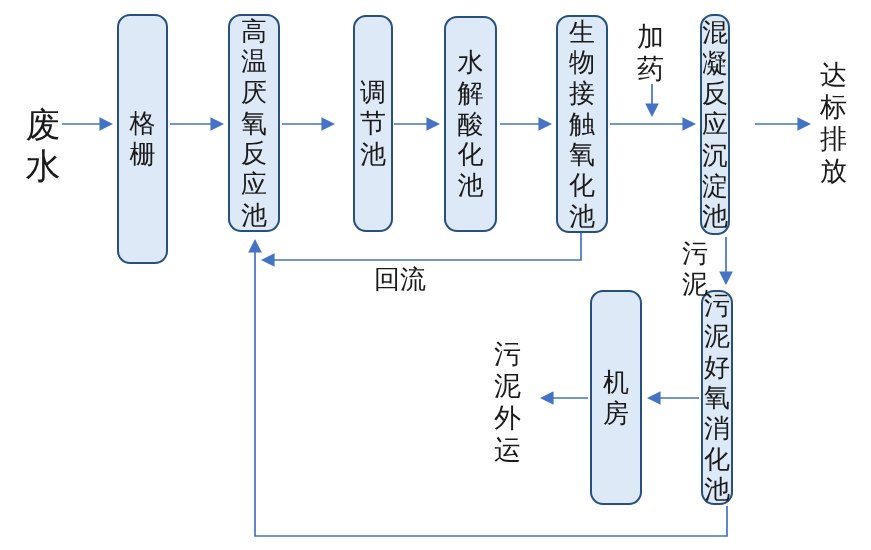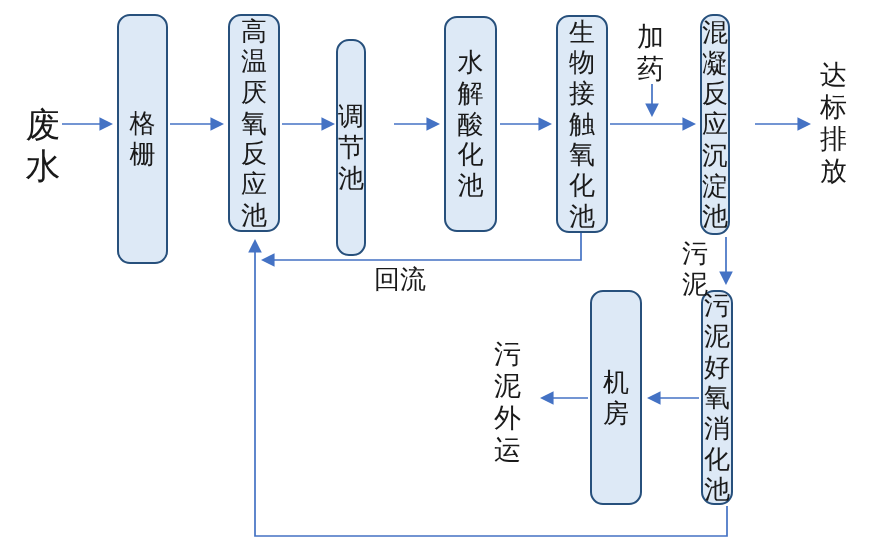--- a/index.html
+++ b/index.html
@@ -83,21 +83,21 @@
   </svg>
 
   <div class="node" style="left:117px;top:14px;width:51px;height:250px;">
     <span class="vtext">格栅</span>
   </div>
 
   <div class="node" style="left:228px;top:14px;width:52px;height:218px;">
     <span class="vtext">高温厌氧反应池</span>
   </div>
 
-  <div class="node" style="left:336px;top:15px;width:30px;height:217px;margin-top:24px;">
+  <div class="node" style="left:353px;top:15px;width:40px;height:217px;">
     <span class="vtext">调节池</span>
   </div>
 
   <div class="node" style="left:444px;top:16px;width:53px;height:216px;">
     <span class="vtext">水解酸化池</span>
   </div>
 
   <div class="node" style="left:556px;top:15px;width:52px;height:218px;">
     <span class="vtext">生物接触氧化池</span>
   </div>

